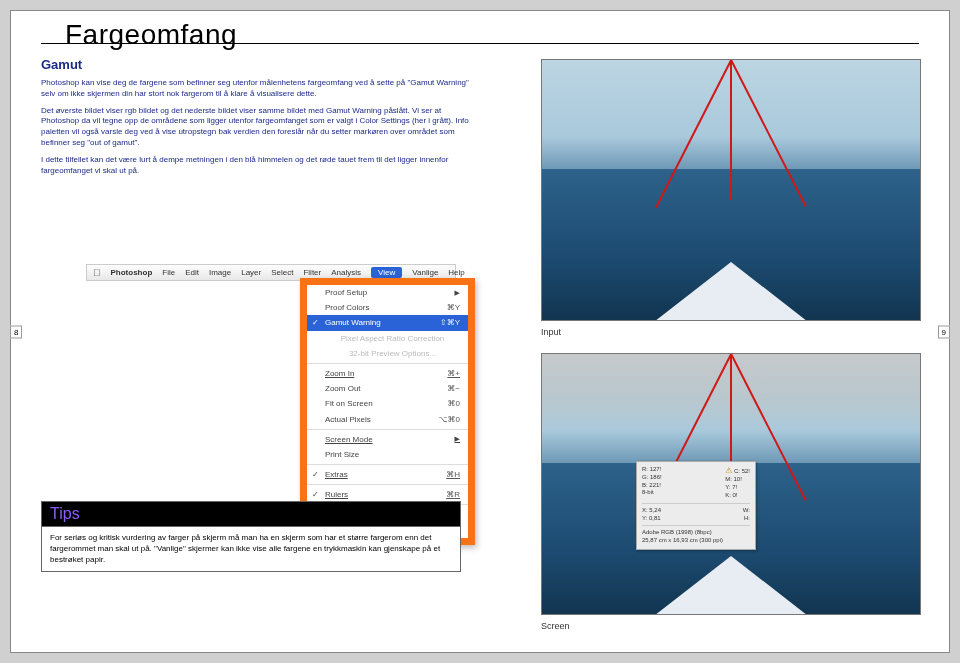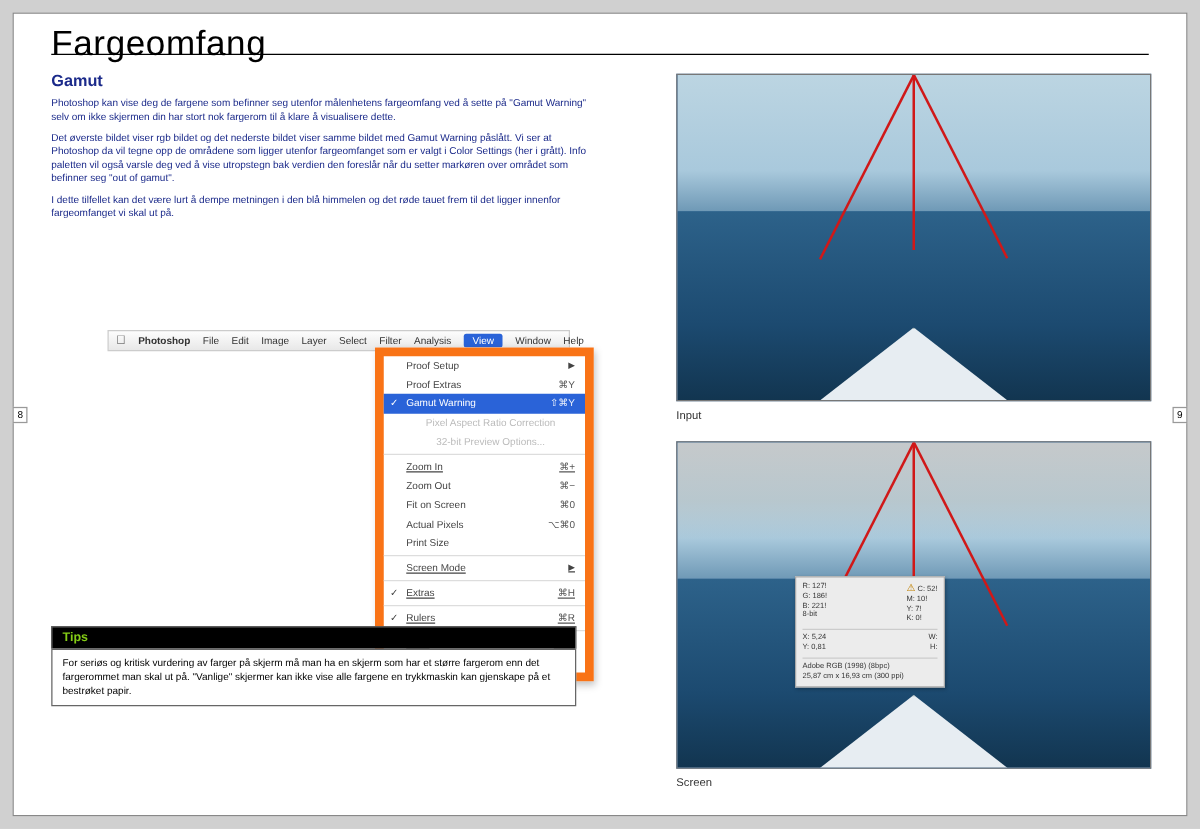--- a/index.html
+++ b/index.html
@@ -3,25 +3,25 @@
 <meta charset="utf-8">
 <style>
   * { box-sizing: border-box; margin: 0; padding: 0; }
   html, body { width: 960px; height: 663px; font-family: "Helvetica Neue", Arial, sans-serif; background: #d0d0d0; }
   .page {
     position: relative; width: 940px; height: 643px; margin: 10px; background: #fff;
     border: 1px solid #888;
   }
   .rule-top { position:absolute; left:30px; right:30px; top:32px; height:1px; background:#000; }
   .sec { position:absolute; }
-  .h1 { font-size: 28px; font-weight: 400; letter-spacing: 0.5px; }
+  .h1 { font-size: 28px; font-weight: 400; letter-spacing: 0.5px; margin-left: 24px; }
   .h2 { font-size: 13px; font-weight: 600; color:#1b2a8a; margin-top:6px; }
   .body { font-size: 8px; line-height: 1.35; color:#1b2a8a; margin-top:6px; }
   .tips-box { position:absolute; width:420px; }
-  .tips-header { background:#000; color:#84cc16; font-size:10px; font-weight:700; padding:3px 8px; border:1px solid #666; border-bottom:0; }
+  .tips-header { background:#000; color:#8b5cf6; font-size:16px; font-weight:400; padding:3px 8px; border:1px solid #666; border-bottom:0; }
   .tips-body { background:#fff; border:1px solid #666; padding:6px 8px; font-size:8px; line-height:1.35; }
   .menubar { position:absolute; display:flex; align-items:center; gap:10px; font-size:8px; color:#333; background:linear-gradient(#fdfdfd,#e8e8e8); border:1px solid #ccc; padding:2px 6px; }
   .menubar .apple { font-size:10px; color:#3a3a3a; }
   .menubar .sel { background:#2a63d8; color:#fff; padding:1px 7px; border-radius:2px; }
   .dropdown { position:absolute; width:175px; background:#fff; border:7px solid #f97316; box-shadow:2px 3px 6px rgba(0,0,0,0.25); font-size:8px; color:#444; }
   .dropdown .row { display:flex; align-items:center; justify-content:space-between; padding:2px 8px 2px 18px; position:relative; line-height:1.4; }
   .dropdown .row.sep { border-top:1px solid #ddd; margin-top:2px; padding-top:4px;text-decoration:underline;}
   .dropdown .row.hl { background:#2a63d8; color:#fff; }
   .dropdown .row.dim { color:#bbb;justify-content:center; }
   .dropdown .row .chk { position:absolute; left:5px; }
@@ -65,31 +65,31 @@
     <span class="apple"></span>
     <span style="font-weight:600;">Photoshop</span>
     <span>File</span>
     <span>Edit</span>
     <span>Image</span>
     <span>Layer</span>
     <span>Select</span>
     <span>Filter</span>
     <span>Analysis</span>
     <span class="sel">View</span>
-    <span>Window</span>
+    <span>Vanlige</span>
     <span>Help</span>
   </div>
 
   <div class="dropdown" style="left:289px; top:267px;">
     <div class="row">
         <span>Proof Setup</span>
         <span class="tri">▶</span>
       </div>
     <div class="row">
-        <span>Proof Extras</span>
+        <span>Proof Colors</span>
         <span class="sc">⌘Y</span>
       </div>
     <div class="row hl">
         <span class="chk">✓</span>
         <span>Gamut Warning</span>
         <span class="sc">⇧⌘Y</span>
       </div>
     <div class="row dim">
         <span>Pixel Aspect Ratio Correction</span>
       </div>
@@ -105,26 +105,26 @@
         <span class="sc">⌘−</span>
       </div>
     <div class="row">
         <span>Fit on Screen</span>
         <span class="sc">⌘0</span>
       </div>
     <div class="row">
         <span>Actual Pixels</span>
         <span class="sc">⌥⌘0</span>
       </div>
-    <div class="row">
-        <span>Print Size</span>
-      </div>
     <div class="row sep">
         <span>Screen Mode</span>
         <span class="tri">▶</span>
+      </div>
+    <div class="row">
+        <span>Print Size</span>
       </div>
     <div class="row sep">
         <span class="chk">✓</span>
         <span>Extras</span>
         <span class="sc">⌘H</span>
       </div>
     <div class="row sep">
         <span class="chk">✓</span>
         <span>Rulers</span>
         <span class="sc">⌘R</span>

